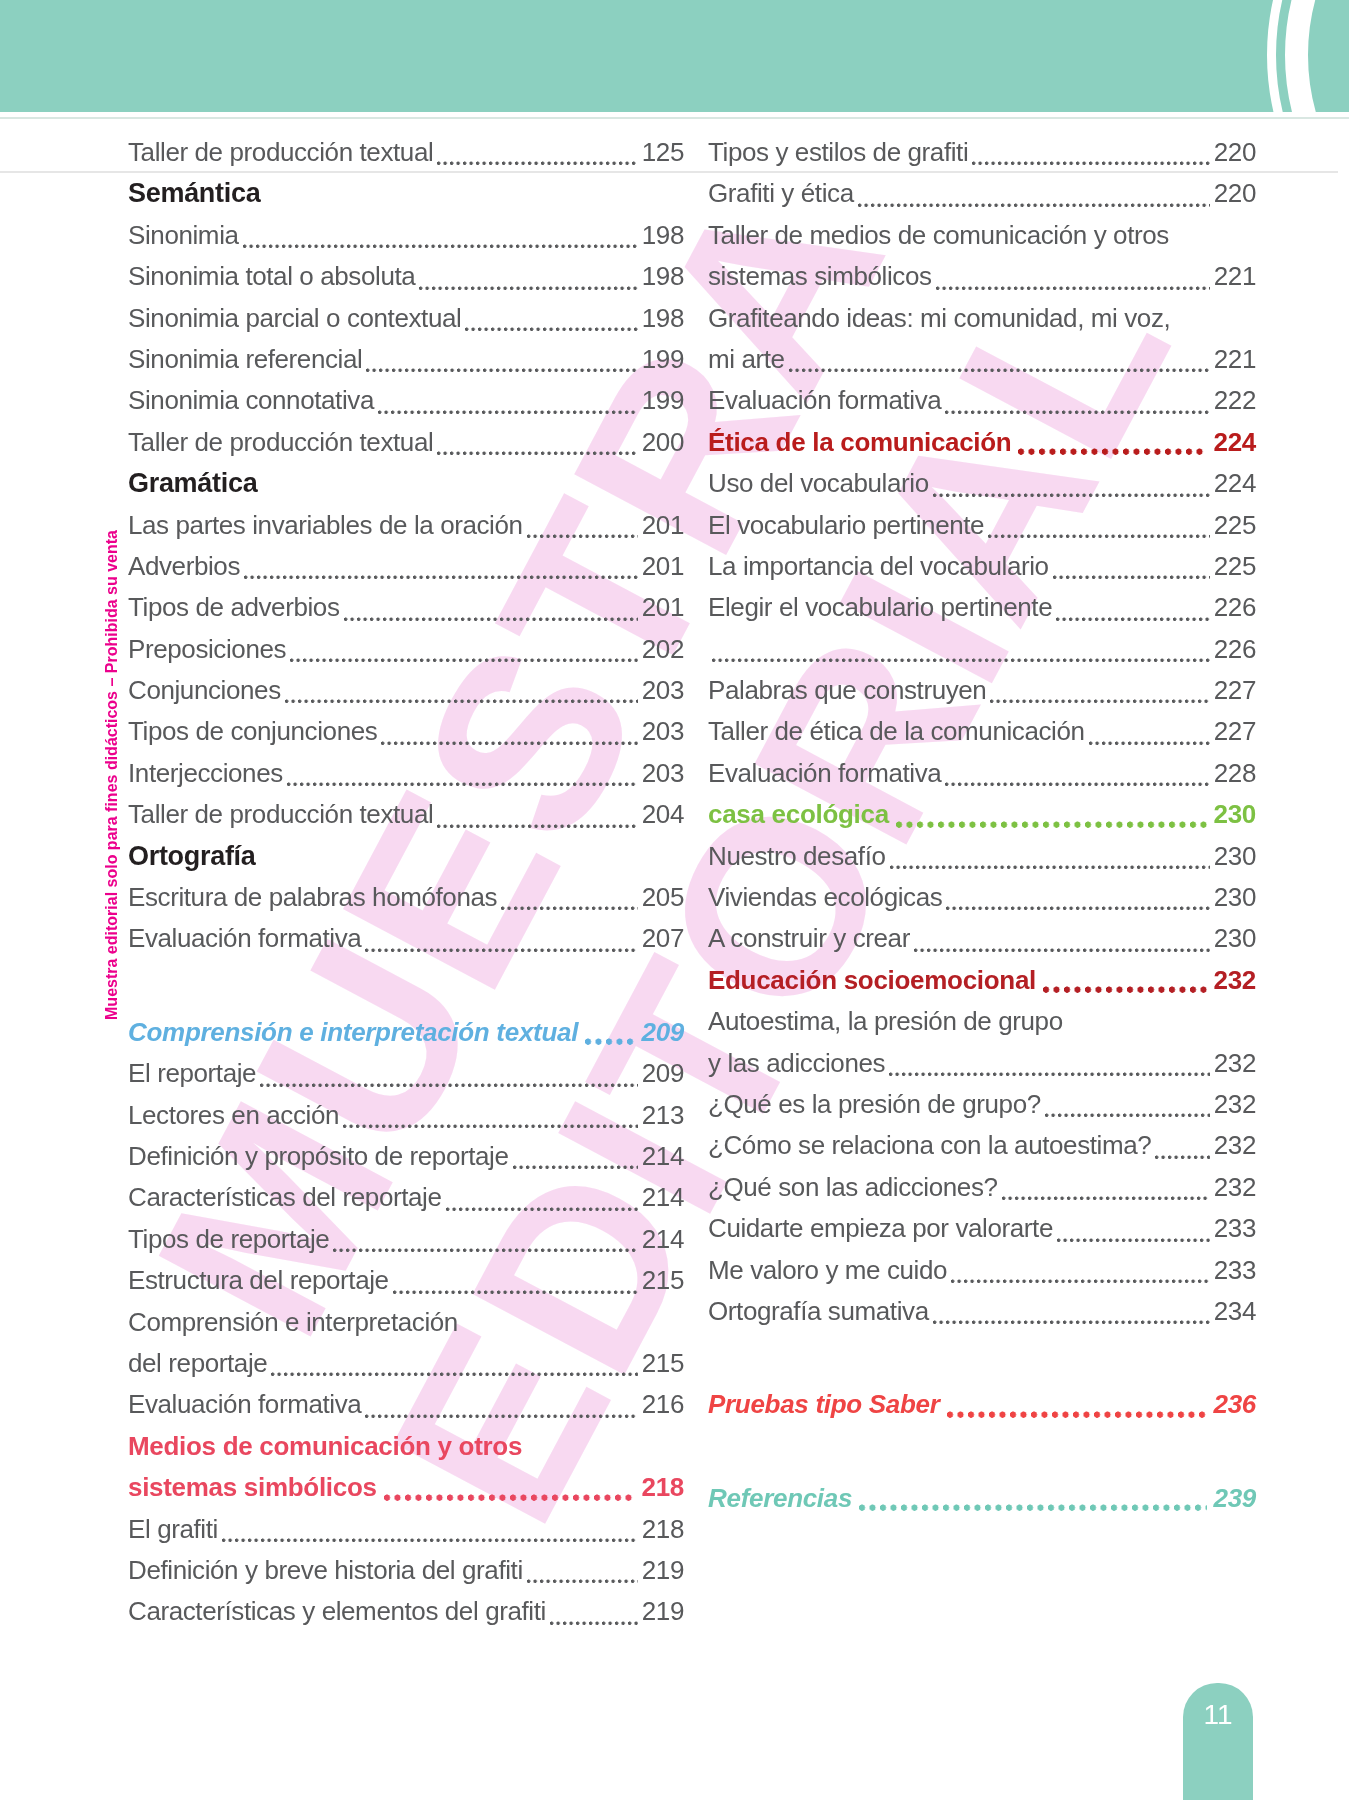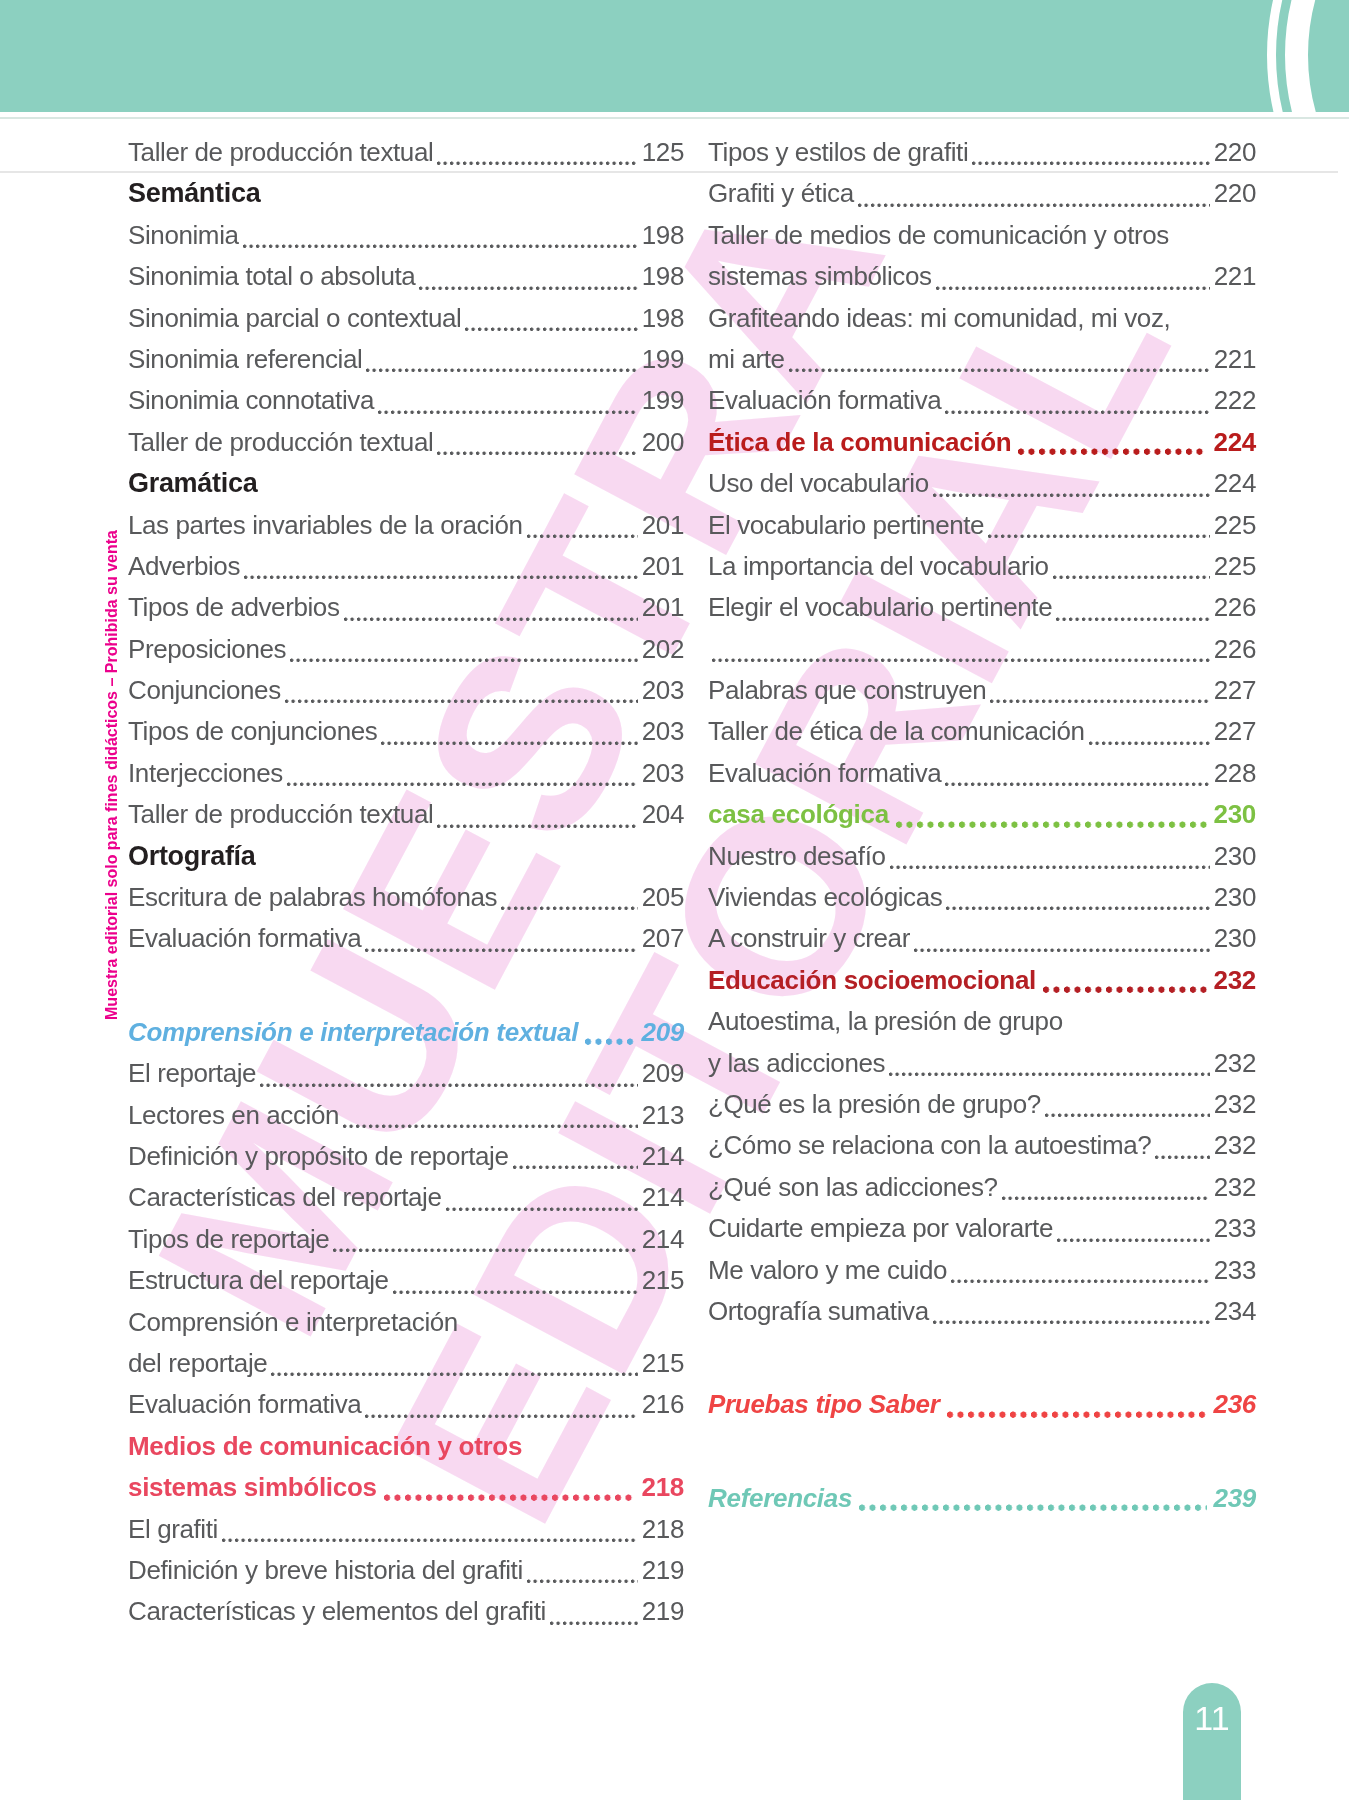--- a/index.html
+++ b/index.html
@@ -48,23 +48,23 @@
   }
   .chapter .leader{
     height:12px;margin:0 4px 8px 7px;
     background-image:radial-gradient(circle at 3px 8.6px, currentColor 2.9px, transparent 3.4px);
     background-size:10.5px 12px;
   }
   .entry .num{margin-left:1px;}
   .chapter .num{margin-left:3px;}
   
   .pagebox{
-    position:absolute;left:1183px;top:1683px;width:58px;height:117px;z-index:3;
+    position:absolute;left:1183px;top:1683px;width:70px;height:117px;z-index:3;
     background:#8cd0c0;border-radius:34px 34px 0 0;
-    color:#ffffff;font-size:34px;text-align:center;
+    color:#ffffff;font-size:28px;text-align:center;
   }
   .pagebox span{display:block;margin-top:16px;}
 </style>
 </head>
 <body>
 
 <div class="page">
 
   <div class="topbar">
     <div class="arc arc-thin"></div>

